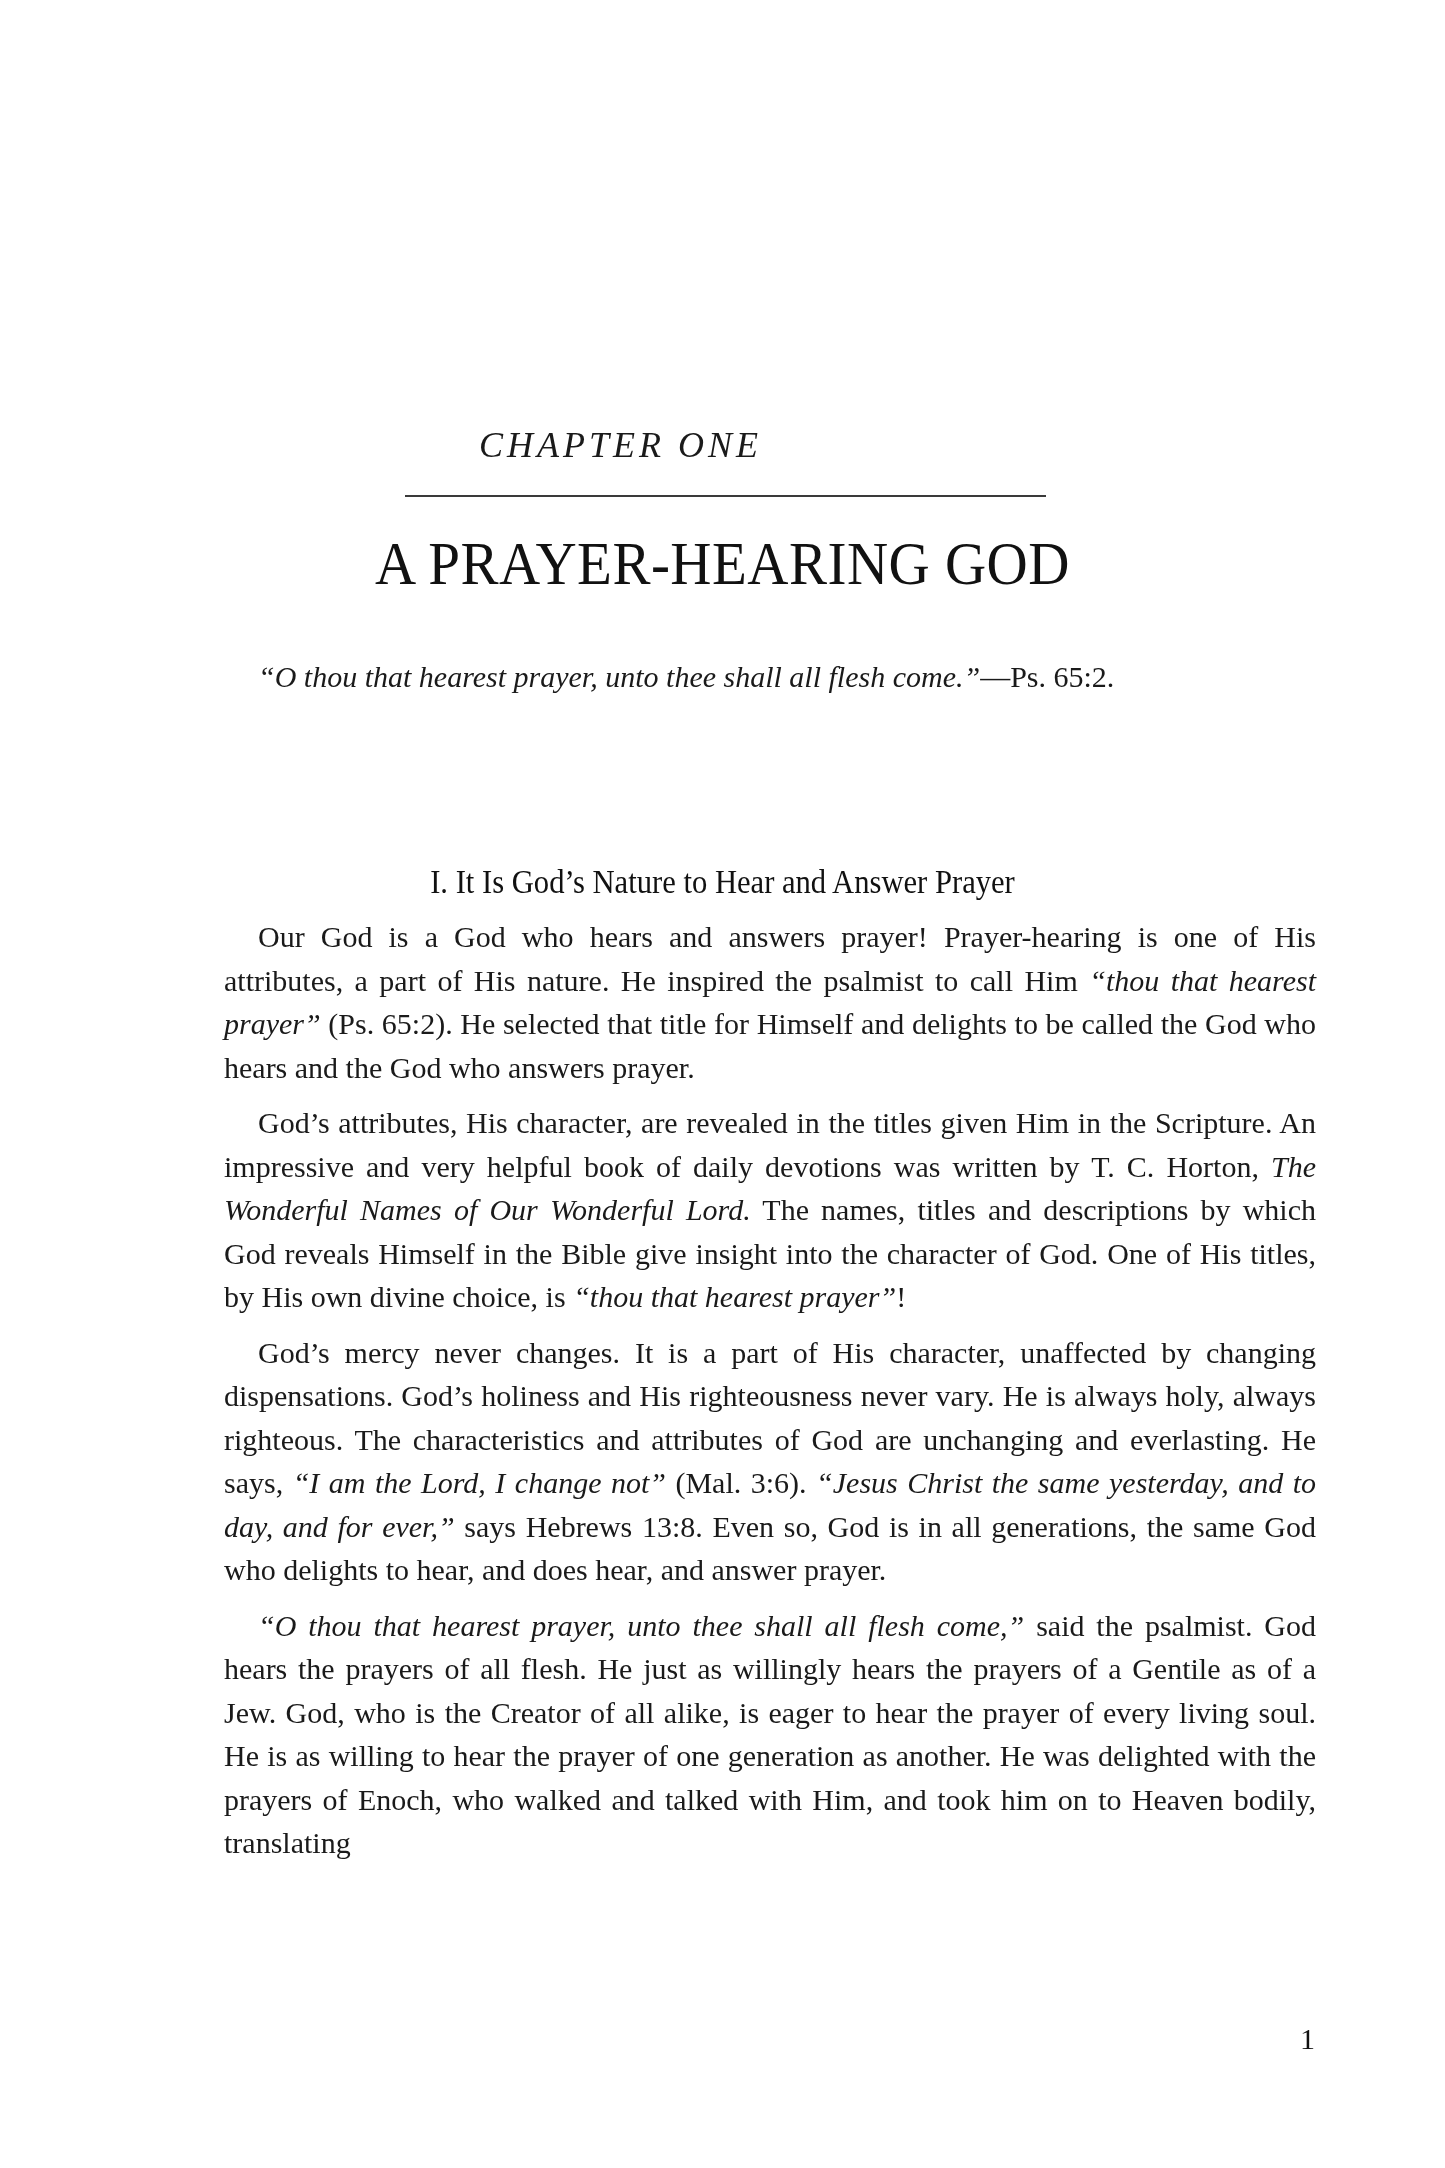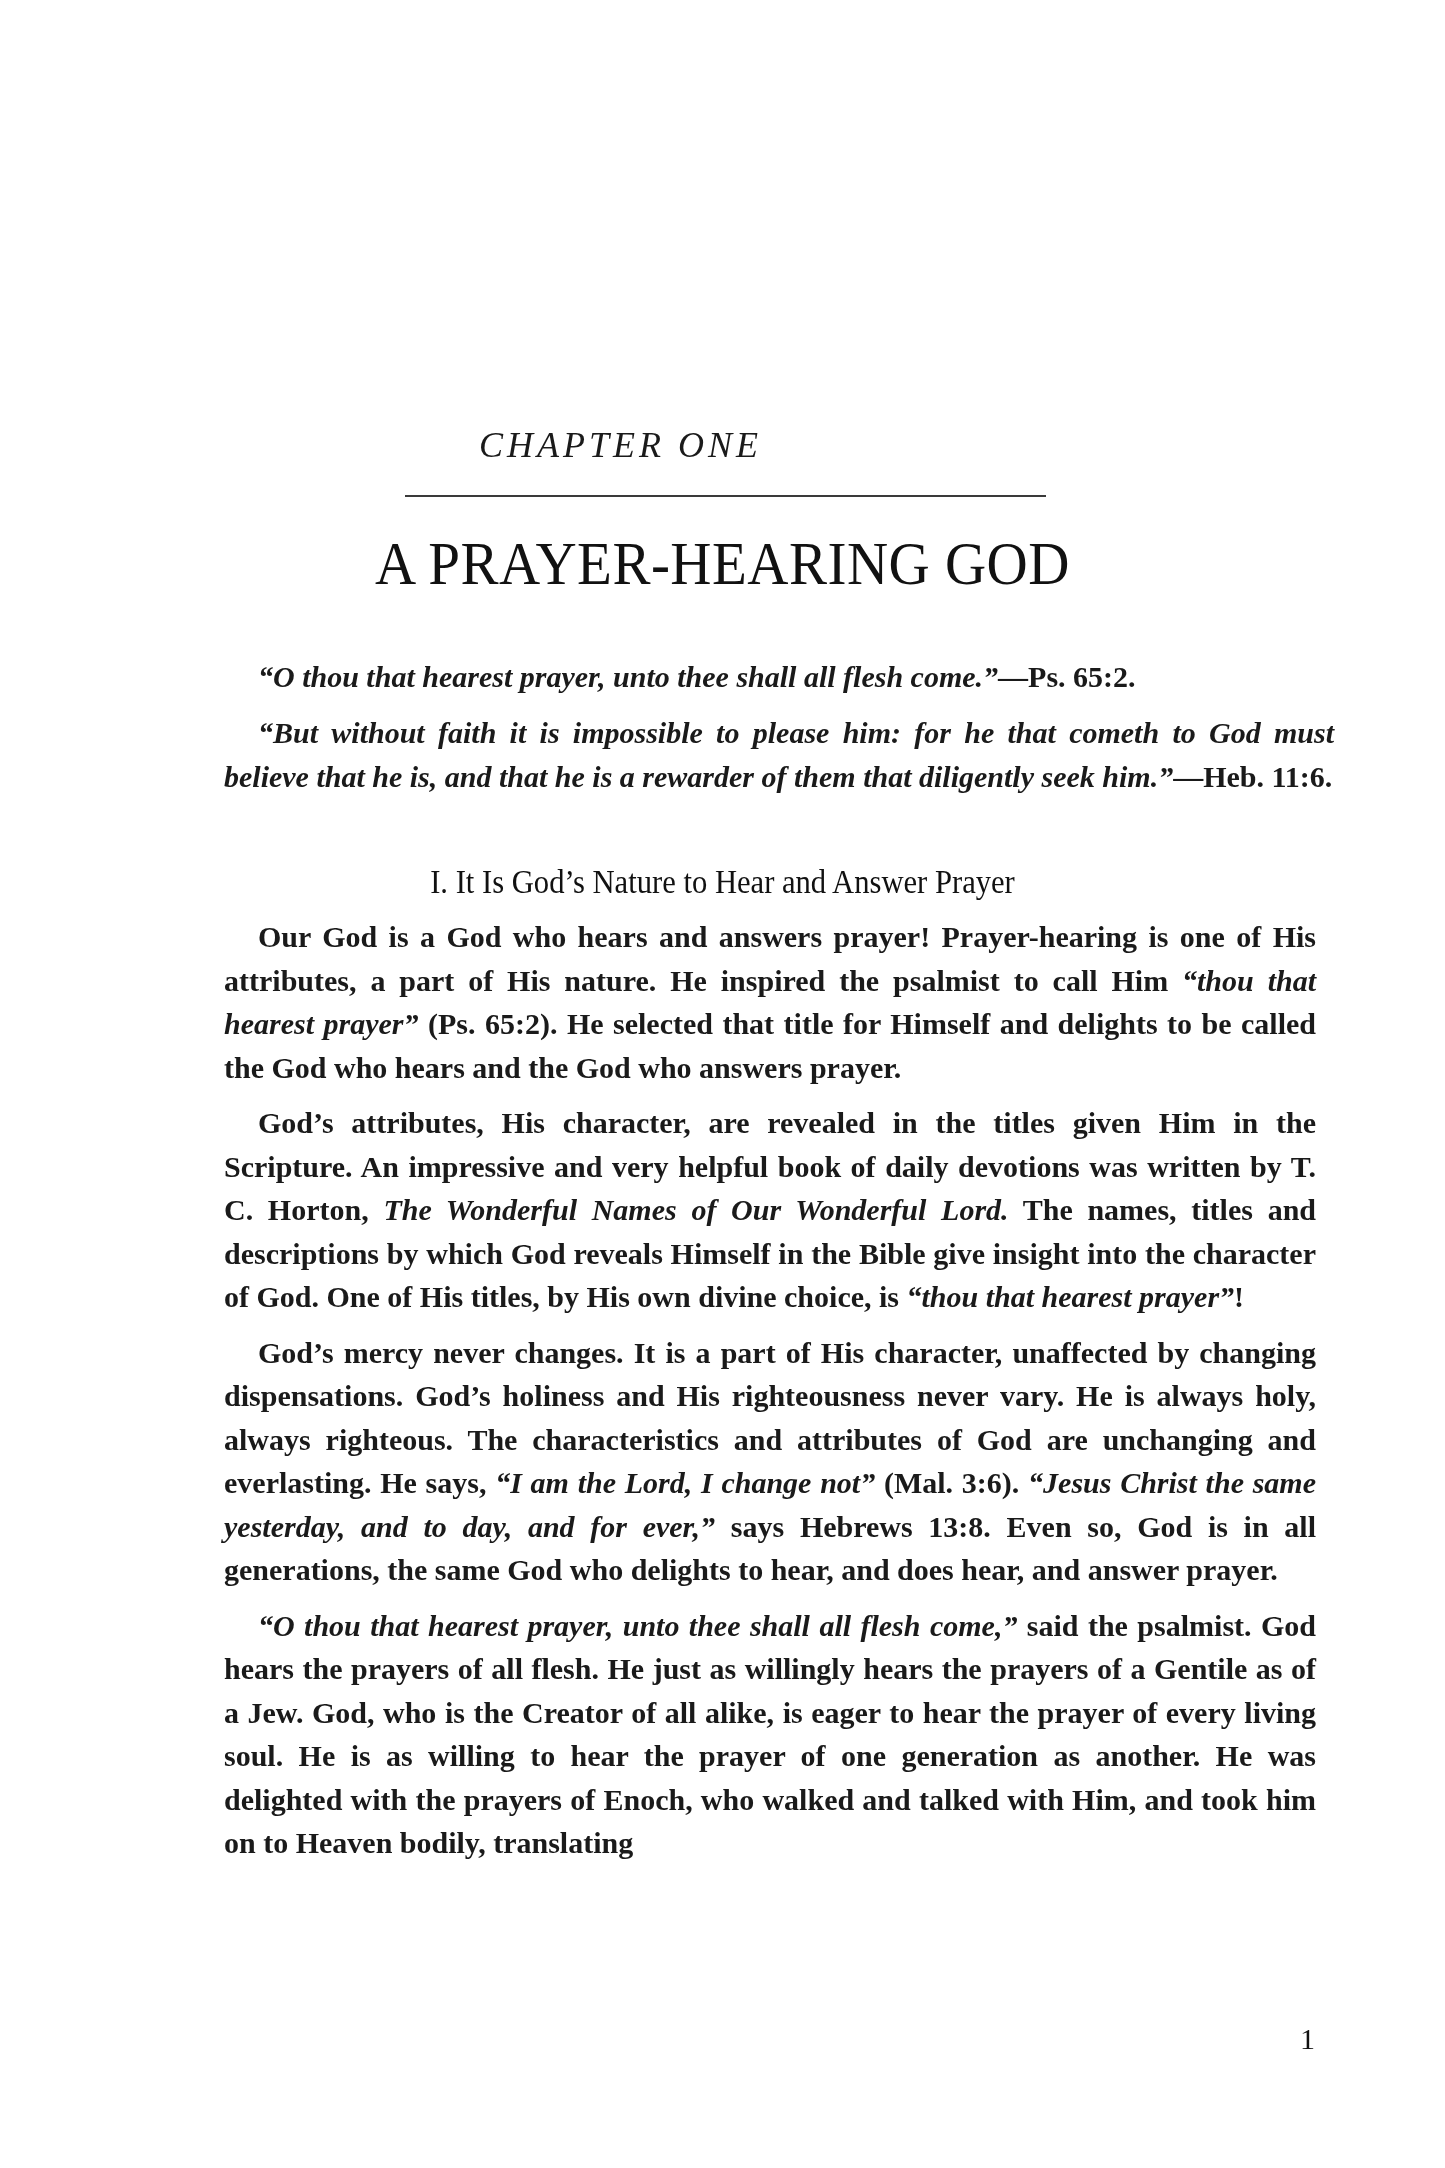--- a/index.html
+++ b/index.html
@@ -16,21 +16,21 @@
     border-top: 2px solid #3a3a3a;
   }
   .chapter-rule { left: 405px; width: 641px; }
   .chapter-title {
     position: absolute; top: 528px; left: 0; width: 1445px; text-align: center;
     font-size: 62px; letter-spacing: 0.5px; color: #111;
     transform: scaleX(0.92); transform-origin: center;
   }
   .text-block {
     position: absolute; left: 224px; width: 1110px;
-    font-size: 30px; line-height: 43.5px; text-align: justify; font-weight: bold;
+    font-size: 30px; line-height: 43.5px; text-align: justify;
   }
   .epigraphs { top: 655px; }
   .epigraph { margin: 0 0 12px 0; text-indent: 34px; font-size: 30px; line-height: 44px; }
   .epigraph em { font-style: italic; }
   .section-heading {
     position: absolute; top: 863px; left: 0; width: 1445px; text-align: center;
     font-size: 34px; color: #111; transform: scaleX(0.9); transform-origin: center;
   }
   .body-text { top: 915px; }
   .para { margin: 0 18px 12px 0; text-indent: 34px; }
@@ -43,23 +43,20 @@
 <body>
 
 <div class="chapter-label">CHAPTER ONE</div>
 <div class="chapter-rule"></div>
 <div class="chapter-title">A PRAYER-HEARING GOD</div>
 
 <div class="text-block epigraphs">
   <p class="epigraph">
     <em>“O thou that hearest prayer, unto thee shall all flesh come.”</em><span>—Ps. 65:2.</span>
   </p>
-  <p class="epigraph">
-    <em>“But without faith it is impossible to please him: for he that cometh to God must believe that he is, and that he is a rewarder of them that diligently seek him.”</em><span>—Heb. 11:6.</span>
-  </p>
 </div>
 
 <div class="section-heading">I. It Is God’s Nature to Hear and Answer Prayer</div>
 
 <div class="text-block body-text" id="body-text">
     <p class="para"><span>Our God is a God who hears and answers prayer! Prayer-hearing is one of His attributes, a part of His nature. He inspired the psalmist to call Him </span><em>“thou that hearest prayer”</em><span> (Ps. 65:2). He selected that title for Himself and delights to be called the God who hears and the God who answers prayer.</span></p>
     <p class="para"><span>God’s attributes, His character, are revealed in the titles given Him in the Scripture. An impressive and very helpful book of daily devotions was written by T. C. Horton, </span><em>The Wonderful Names of Our Wonderful Lord.</em><span> The names, titles and descriptions by which God reveals Himself in the Bible give insight into the character of God. One of His titles, by His own divine choice, is </span><em>“thou that hearest prayer”</em><span>!</span></p>
     <p class="para"><span>God’s mercy never changes. It is a part of His character, unaffected by changing dispensations. God’s holiness and His righteousness never vary. He is always holy, always righteous. The characteristics and attributes of God are unchanging and everlasting. He says, </span><em>“I am the Lord, I change not”</em><span> (Mal. 3:6). </span><em>“Jesus Christ the same yesterday, and to day, and for ever,”</em><span> says Hebrews 13:8. Even so, God is in all generations, the same God who delights to hear, and does hear, and answer prayer.</span></p>
     <p class="para"><em>“O thou that hearest prayer, unto thee shall all flesh come,”</em><span> said the psalmist. God hears the prayers of all flesh. He just as willingly hears the prayers of a Gentile as of a Jew. God, who is the Creator of all alike, is eager to hear the prayer of every living soul. He is as willing to hear the prayer of one generation as another. He was delighted with the prayers of Enoch, who walked and talked with Him, and took him on to Heaven bodily, translating</span></p>
   </div>

